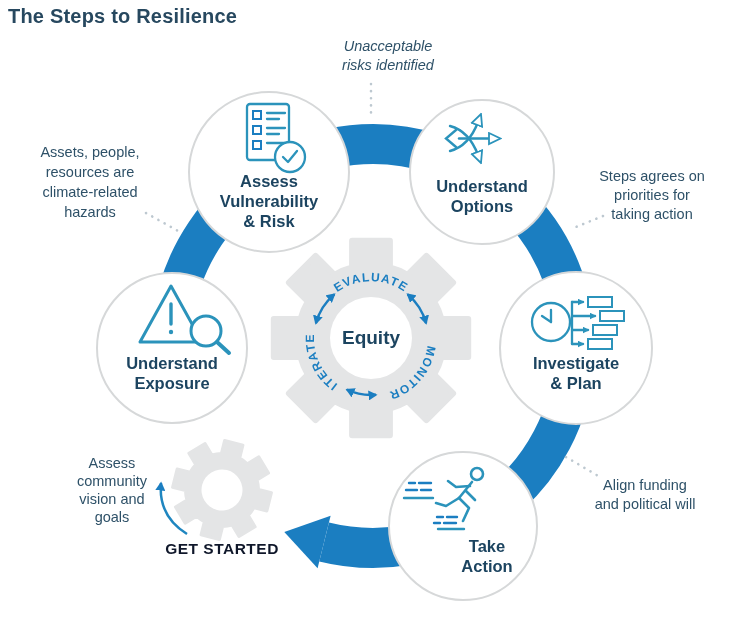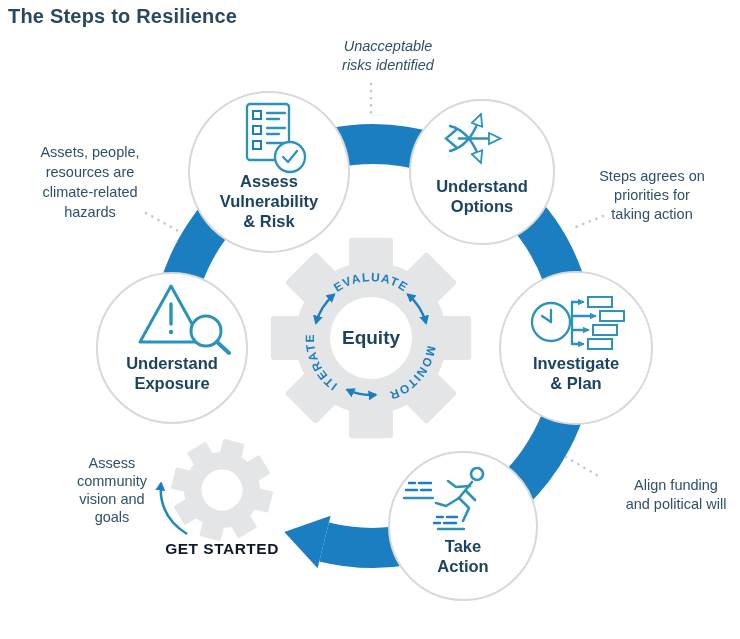--- a/index.html
+++ b/index.html
@@ -197,39 +197,39 @@
   <span>&amp; Risk</span>
 </div>
 <div class="step-label" style="left:482px;top:176px;">
   <span>Understand</span>
   <span>Options</span>
 </div>
 <div class="step-label" style="left:576px;top:353px;">
   <span>Investigate</span>
   <span>&amp; Plan</span>
 </div>
-<div class="step-label" style="left:463px;top:536px;">
+<div class="step-label" style="left:487px;top:536px;">
   <span>Take</span>
   <span>Action</span>
 </div>
 <div class="step-label" style="left:172px;top:353px;">
   <span>Understand</span>
   <span>Exposure</span>
 </div>
 
 <div class="annotation" style="left:388px;top:37px;font-style:italic;">
   <span>Unacceptable</span>
   <span>risks identified</span>
 </div>
 <div class="annotation" style="left:652px;top:167px;">
   <span>Steps agrees on</span>
   <span>priorities for</span>
   <span>taking action</span>
 </div>
-<div class="annotation" style="left:676px;top:476px;">
+<div class="annotation" style="left:645px;top:476px;">
   <span>Align funding</span>
   <span>and political will</span>
 </div>
 <div class="annotation tight" style="left:112px;top:454px;">
   <span>Assess</span>
   <span>community</span>
   <span>vision and</span>
   <span>goals</span>
 </div>
 <div class="annotation" style="left:90px;top:142px;line-height:20px;">

